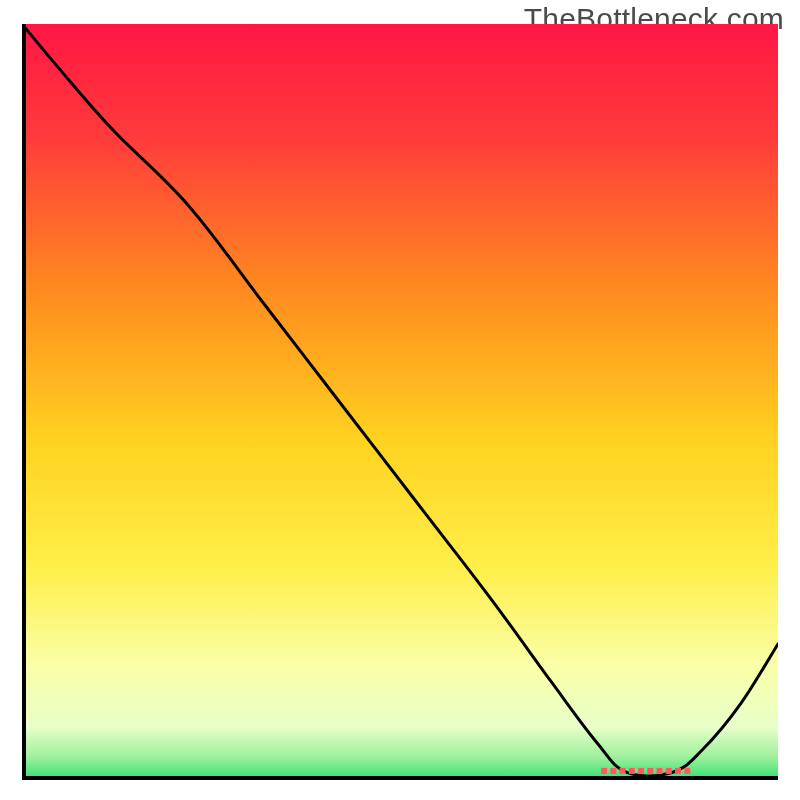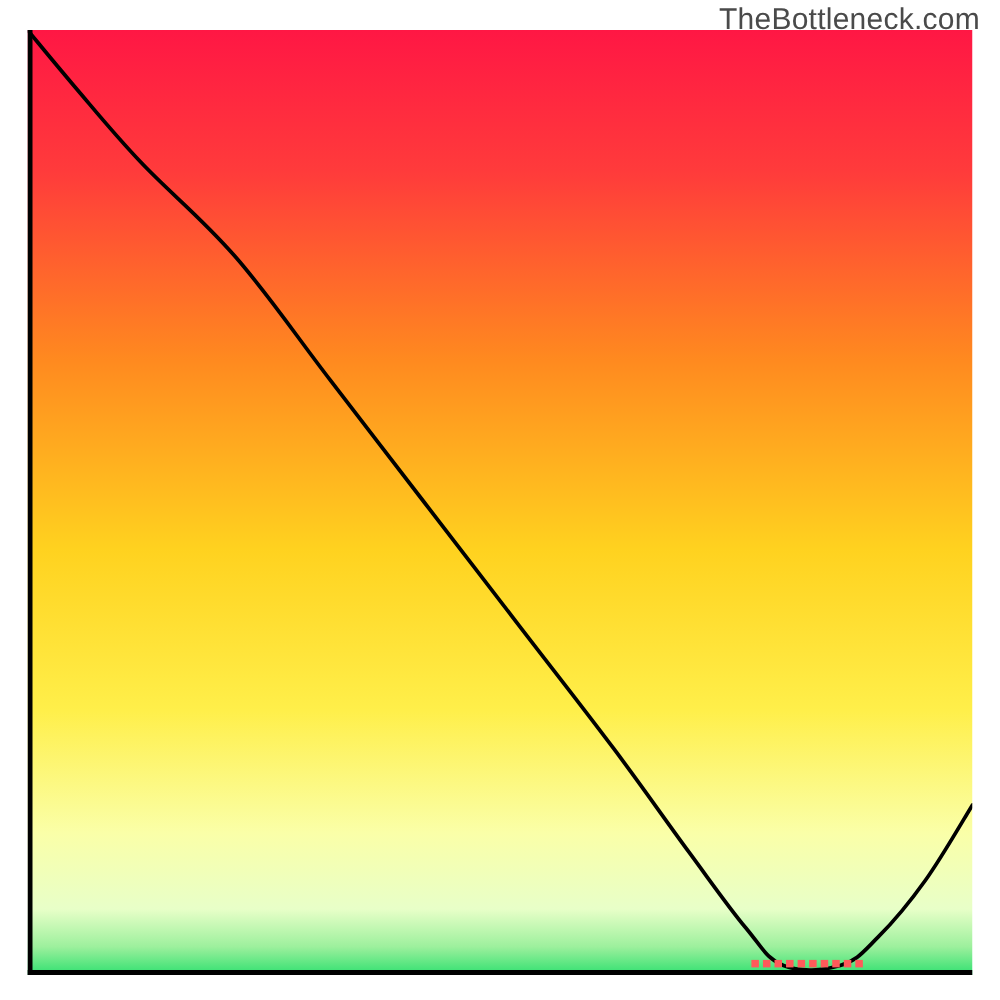--- a/index.html
+++ b/index.html
@@ -14,21 +14,21 @@
   .wrap {
     position: relative;
     width: 800px;
     height: 800px;
   }
   .watermark {
     position: absolute;
     top: 2px;
     right: 16px;
     color: #4a4a4a;
-    font-size: 24px;
+    font-size: 30px;
     font-weight: 400;
     letter-spacing: 0.2px;
   }
   .plot-frame {
     position: absolute;
     left: 22px;
     top: 24px;
     width: 756px;
     height: 756px;
   }

